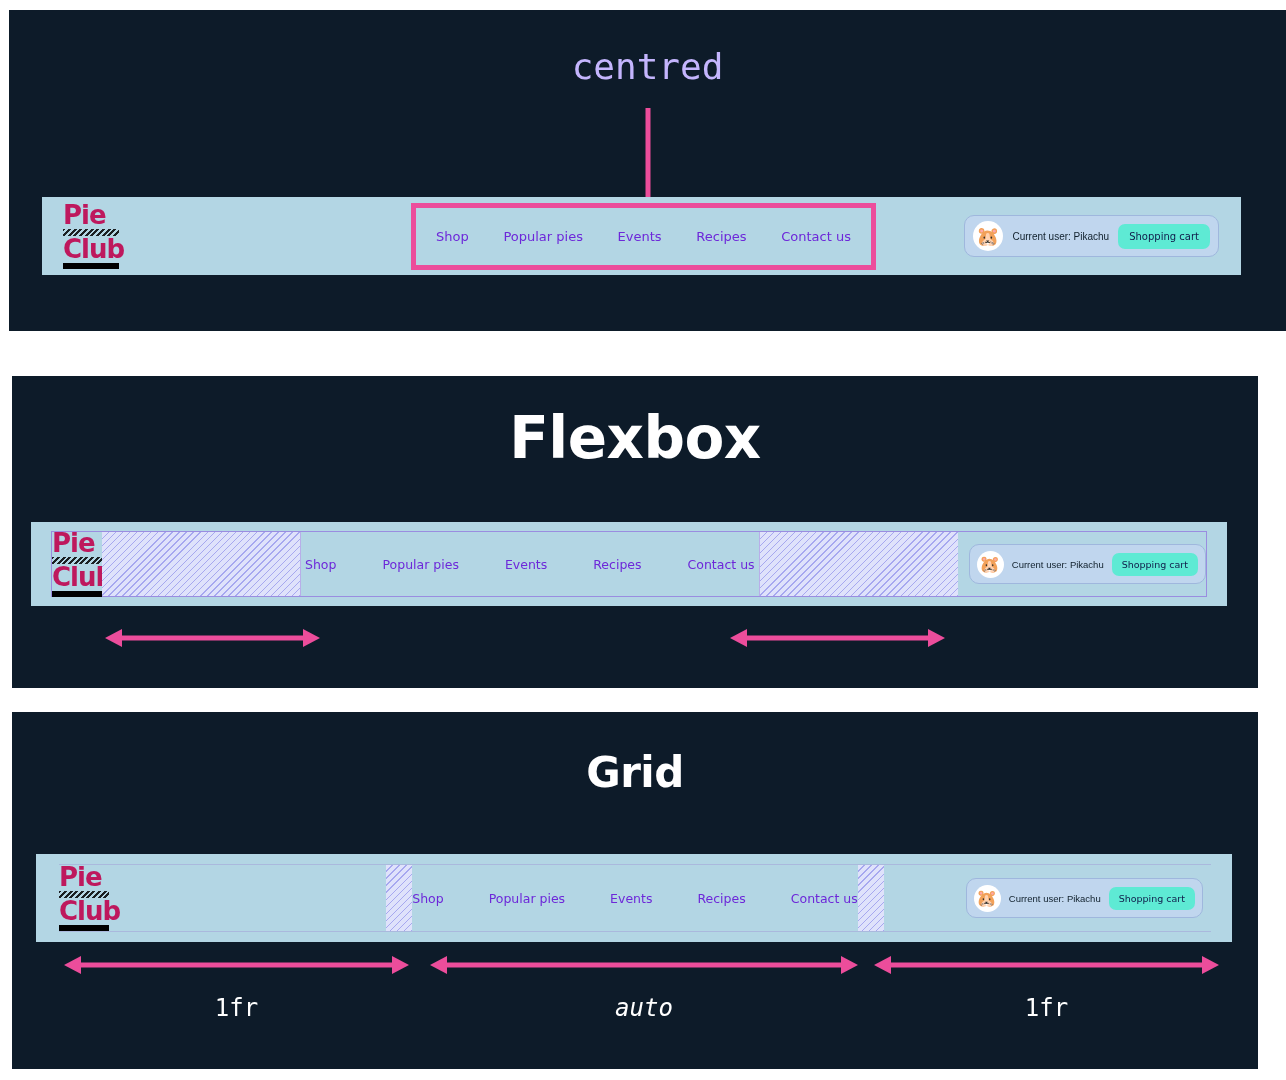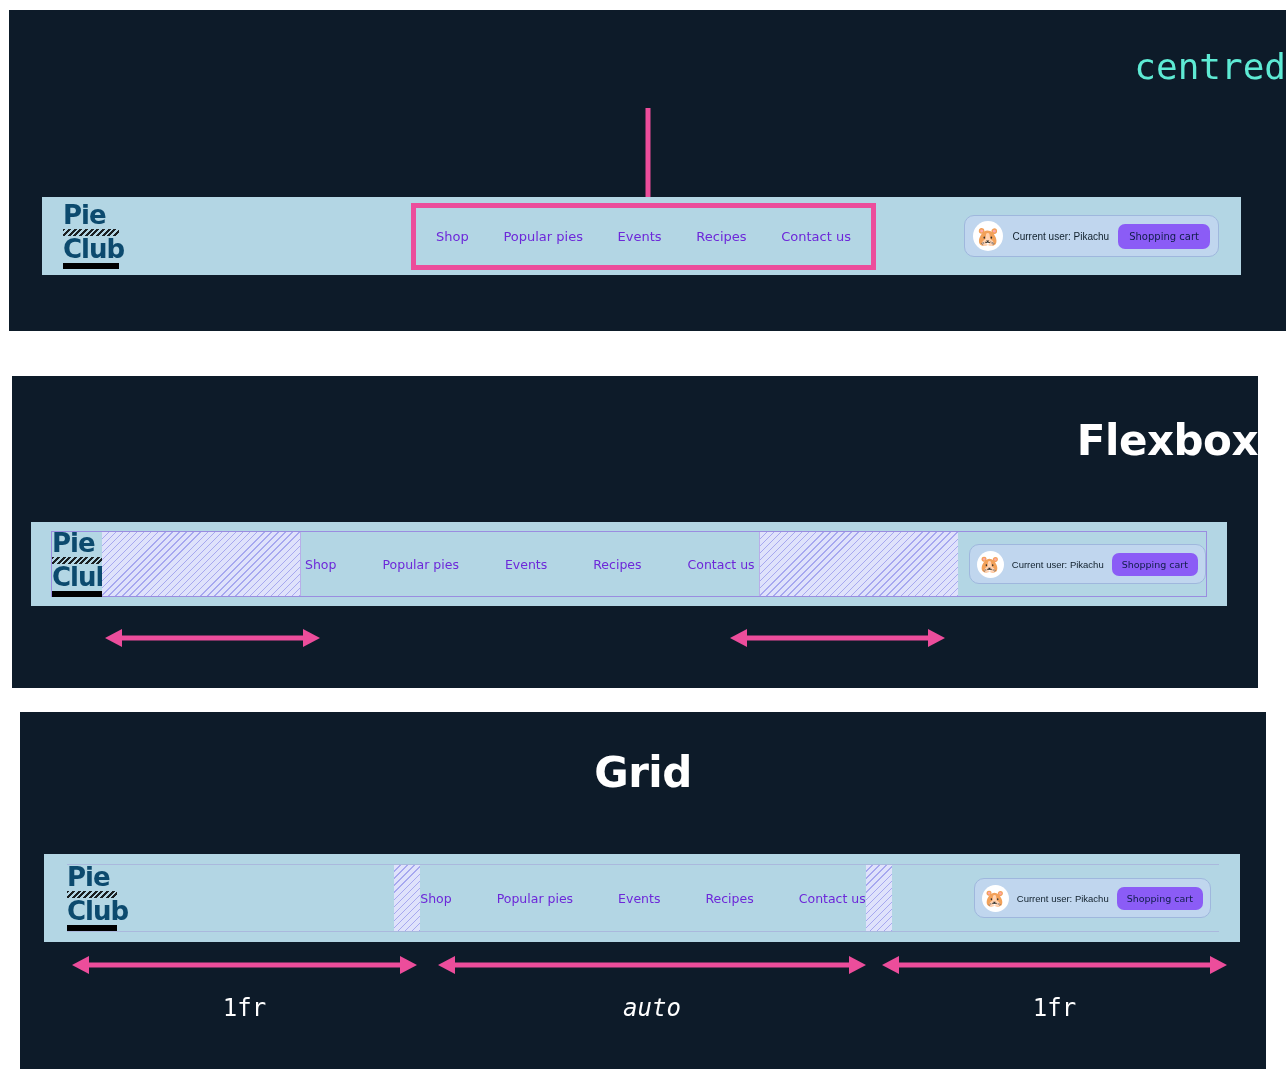--- a/index.html
+++ b/index.html
@@ -21,43 +21,43 @@
     background: #ffffff;
   }
 
   
   .panel {
     position: absolute;
     background: #0d1b29;
   }
   #panel-centred { left: 9px;  top: 10px;  width: 1277px; height: 321px; }
   #panel-flexbox { left: 12px; top: 376px; width: 1246px; height: 312px; }
-  #panel-grid    { left: 20px; top: 712px; width: 1246px; height: 357px; }
+  #panel-grid    { left: 12px; top: 712px; width: 1246px; height: 357px; }
 
   
   .section-title {
     position: absolute;
     left: 0;
     width: 100%;
     text-align: center;
     color: #ffffff;
     font-family: "DejaVu Sans", sans-serif;
     font-weight: bold;
     letter-spacing: -0.5px;
   }
-  #flexbox-title { top: 40px;  font-size: 42px; text-align: right; }
+  #flexbox-title { top: 28px;  font-size: 58px; }
   #grid-title    { top: 36px;  font-size: 42px; }
 
   #centred-label {
     position: absolute;
     left: 0;
     width: 100%;
     top: 36px;
-    text-align: right;
-    color: #5eead4;
+    text-align: center;
+    color: #c4b5fd;
     font-family: "DejaVu Sans Mono", monospace;
     font-size: 36px;
     letter-spacing: 0px;
   }
 
   
   #centred-arrow {
     position: absolute;
     left: 50%;
     top: 98px;
@@ -71,21 +71,21 @@
     position: absolute;
     background: #b3d6e4;
     display: flex;
     align-items: center;
   }
 
   .logo {
     display: flex;
     flex-direction: column;
     align-items: stretch;
-    color: #0c4a6e;
+    color: #be185d;
     font-family: "DejaVu Sans", sans-serif;
     font-weight: bold;
     line-height: 0.95;
     flex: 0 0 auto;
   }
   .logo .logo-pie  { font-size: 26px; letter-spacing: -1px; }
   .logo .logo-club { font-size: 26px; letter-spacing: -1px; }
   .logo .logo-wave {
     height: 7px;
     margin: 1px 0;
@@ -125,21 +125,21 @@
     overflow: hidden;
     flex: 0 0 auto;
   }
   .avatar .face { line-height: 1; }
   .user-name {
     color: #10202c;
     font-family: Liberation Sans, sans-serif;
     white-space: nowrap;
   }
   .cart-btn {
-    background: #8b5cf6;
+    background: #5eead4;
     color: #101d4a;
     border: none;
     border-radius: 7px;
     font-family: "DejaVu Sans", sans-serif;
     white-space: nowrap;
     cursor: pointer;
   }
 
   
   #navbar-centred {

